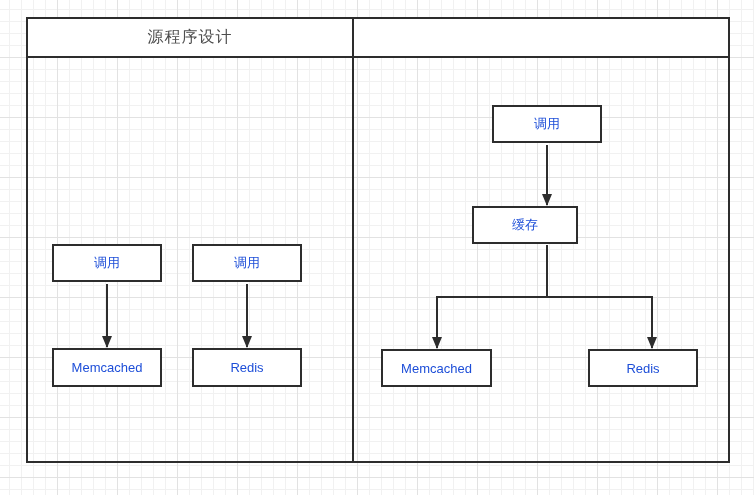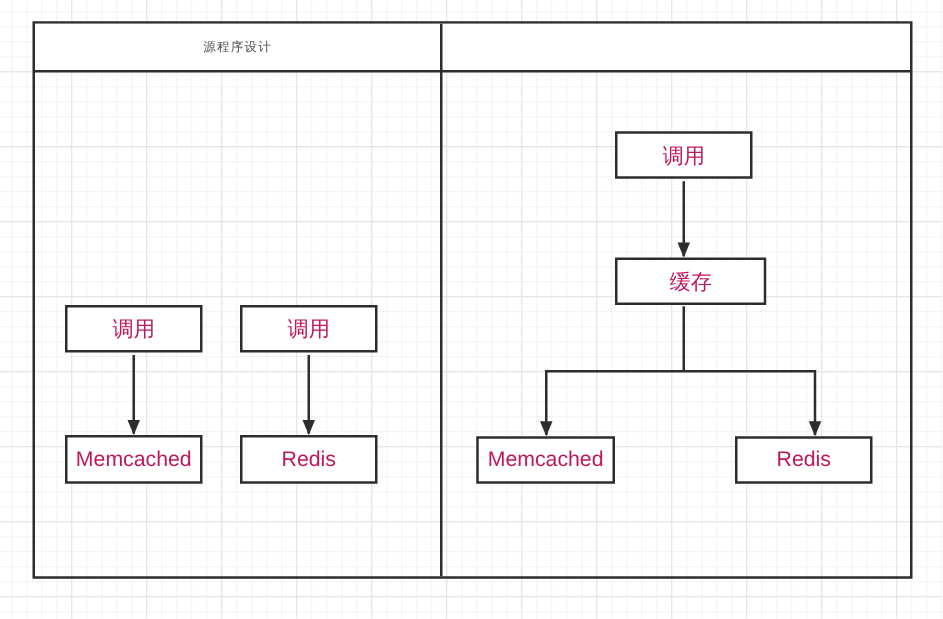--- a/index.html
+++ b/index.html
@@ -34,21 +34,21 @@
     width: 100%; height: 37px;
     background: #ffffff;
     border-bottom: 2px solid #2d2d2d;
     display: flex;
     box-sizing: content-box;
   }
   .header-cell {
     display: flex;
     align-items: center;
     justify-content: center;
-    font-size: 10px;
+    font-size: 16px;
     color: #4d4d4d;
     letter-spacing: 1px;
   }
   .header-cell.left  { width: 324px; }
   .header-cell.right { flex: 1; }
   .lane-divider {
     position: absolute;
     left: 324px; top: 0; bottom: 0;
     width: 2px;
     background: #2d2d2d;
@@ -56,29 +56,29 @@
 
   
   .node {
     position: absolute;
     background: #ffffff;
     border: 2px solid #2d2d2d;
     box-sizing: border-box;
     display: flex;
     align-items: center;
     justify-content: center;
-    font-size: 17px;
-    color: #be185d;
+    font-size: 13px;
+    color: #1d4ed8;
   }
   #src-call-1        { left: 52px;  top: 244px; width: 110px; height: 38px; }
   #src-call-2        { left: 192px; top: 244px; width: 110px; height: 38px; }
   #src-memcached     { left: 52px;  top: 348px; width: 110px; height: 39px; }
   #src-redis         { left: 192px; top: 348px; width: 110px; height: 39px; }
   #factory-call      { left: 492px; top: 105px; width: 110px; height: 38px; }
-  #factory-cache     { left: 492px; top: 206px; width: 121px; height: 38px; }
+  #factory-cache     { left: 472px; top: 206px; width: 106px; height: 38px; }
   #factory-memcached { left: 381px; top: 349px; width: 111px; height: 38px; }
   #factory-redis     { left: 588px; top: 349px; width: 110px; height: 38px; }
 
   svg.connector-layer {
     position: absolute;
     left: 0; top: 0;
     width: 754px; height: 495px;
     pointer-events: none;
   }
 </style>

